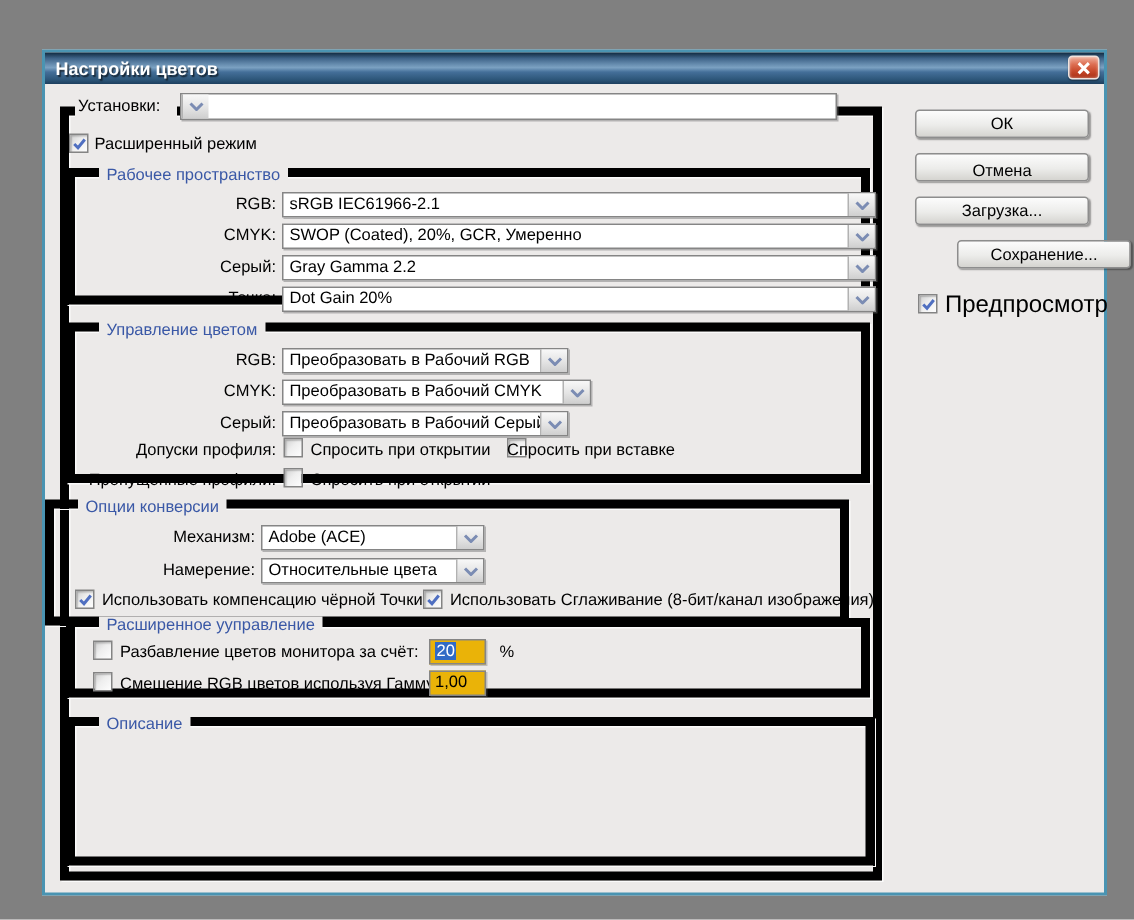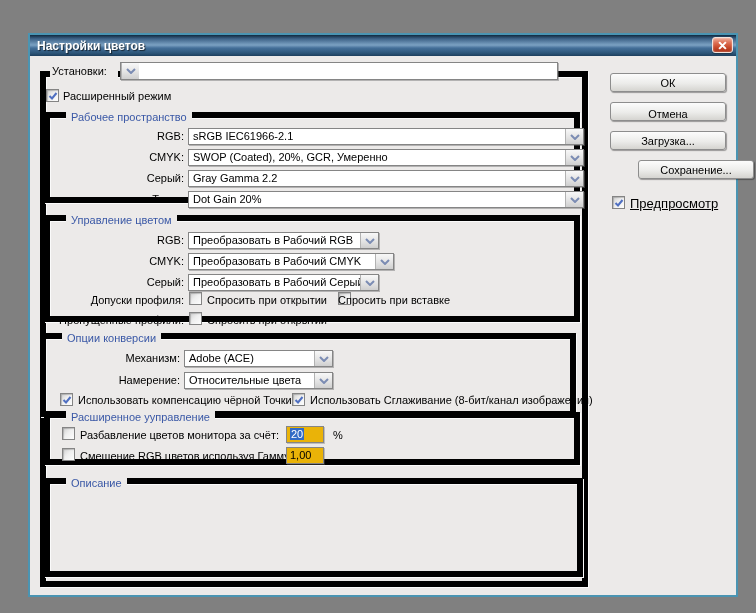--- a/index.html
+++ b/index.html
@@ -195,21 +195,21 @@
         <span class="cb" style="left:139px; top:71px;"></span>
         <span class="plain-label" style="left:157px; top:73px;">Спросить при открытии</span>
         <span class="cb" style="left:288px; top:71px;"></span>
         <span class="plain-label" style="left:288px; top:73px;text-align:center;">Спросить при вставке</span>
 
         <span class="flabel" style="left:0; top:93px; width:134px;">Пропущенные профили:</span>
         <span class="cb" style="left:139px; top:91px;"></span>
         <span class="plain-label" style="left:157px; top:93px;">Спросить при открытии</span>
       </div>
 
-      <div class="frame" style="left:10px; top:277px; width:536px; height:84px;">
+      <div class="frame" style="left:0; top:277px; width:536px; height:84px;">
         <span class="gtitle">Опции конверсии</span>
 
         <span class="flabel" style="left:0; top:13px; width:134px;">Механизм:</span>
         <div class="combo" style="left:138px; top:11px; width:149px;">
           <span class="cval">Adobe (ACE)</span>
           <span class="carrow">
               <svg width="10" height="6" viewBox="0 0 10 6">
                 <path d="M1 1 L5 5 L9 1" stroke="#7b8cb3" stroke-width="2" fill="none"></path>
               </svg>
             </span>
@@ -274,17 +274,17 @@
           <span>Сохранение...</span>
         </div>
 
       <span class="cb" style="left:582px; top:140px;">
         <span style="display:flex">
             <svg width="10" height="10" viewBox="0 0 10 10">
               <path d="M1.5 5 L4 7.5 L8.5 2" stroke="#4f6fc1" stroke-width="2" fill="none"></path>
             </svg>
           </span>
       </span>
-      <span class="plain-label" style="left:600px; top:141px; font-size:13px;text-decoration:underline;">Предпросмотр</span>
+      <span class="plain-label" style="left:600px; top:141px; font-size:16px;">Предпросмотр</span>
 
     </div>
   </div>
 </div>
 
 </body></html>

